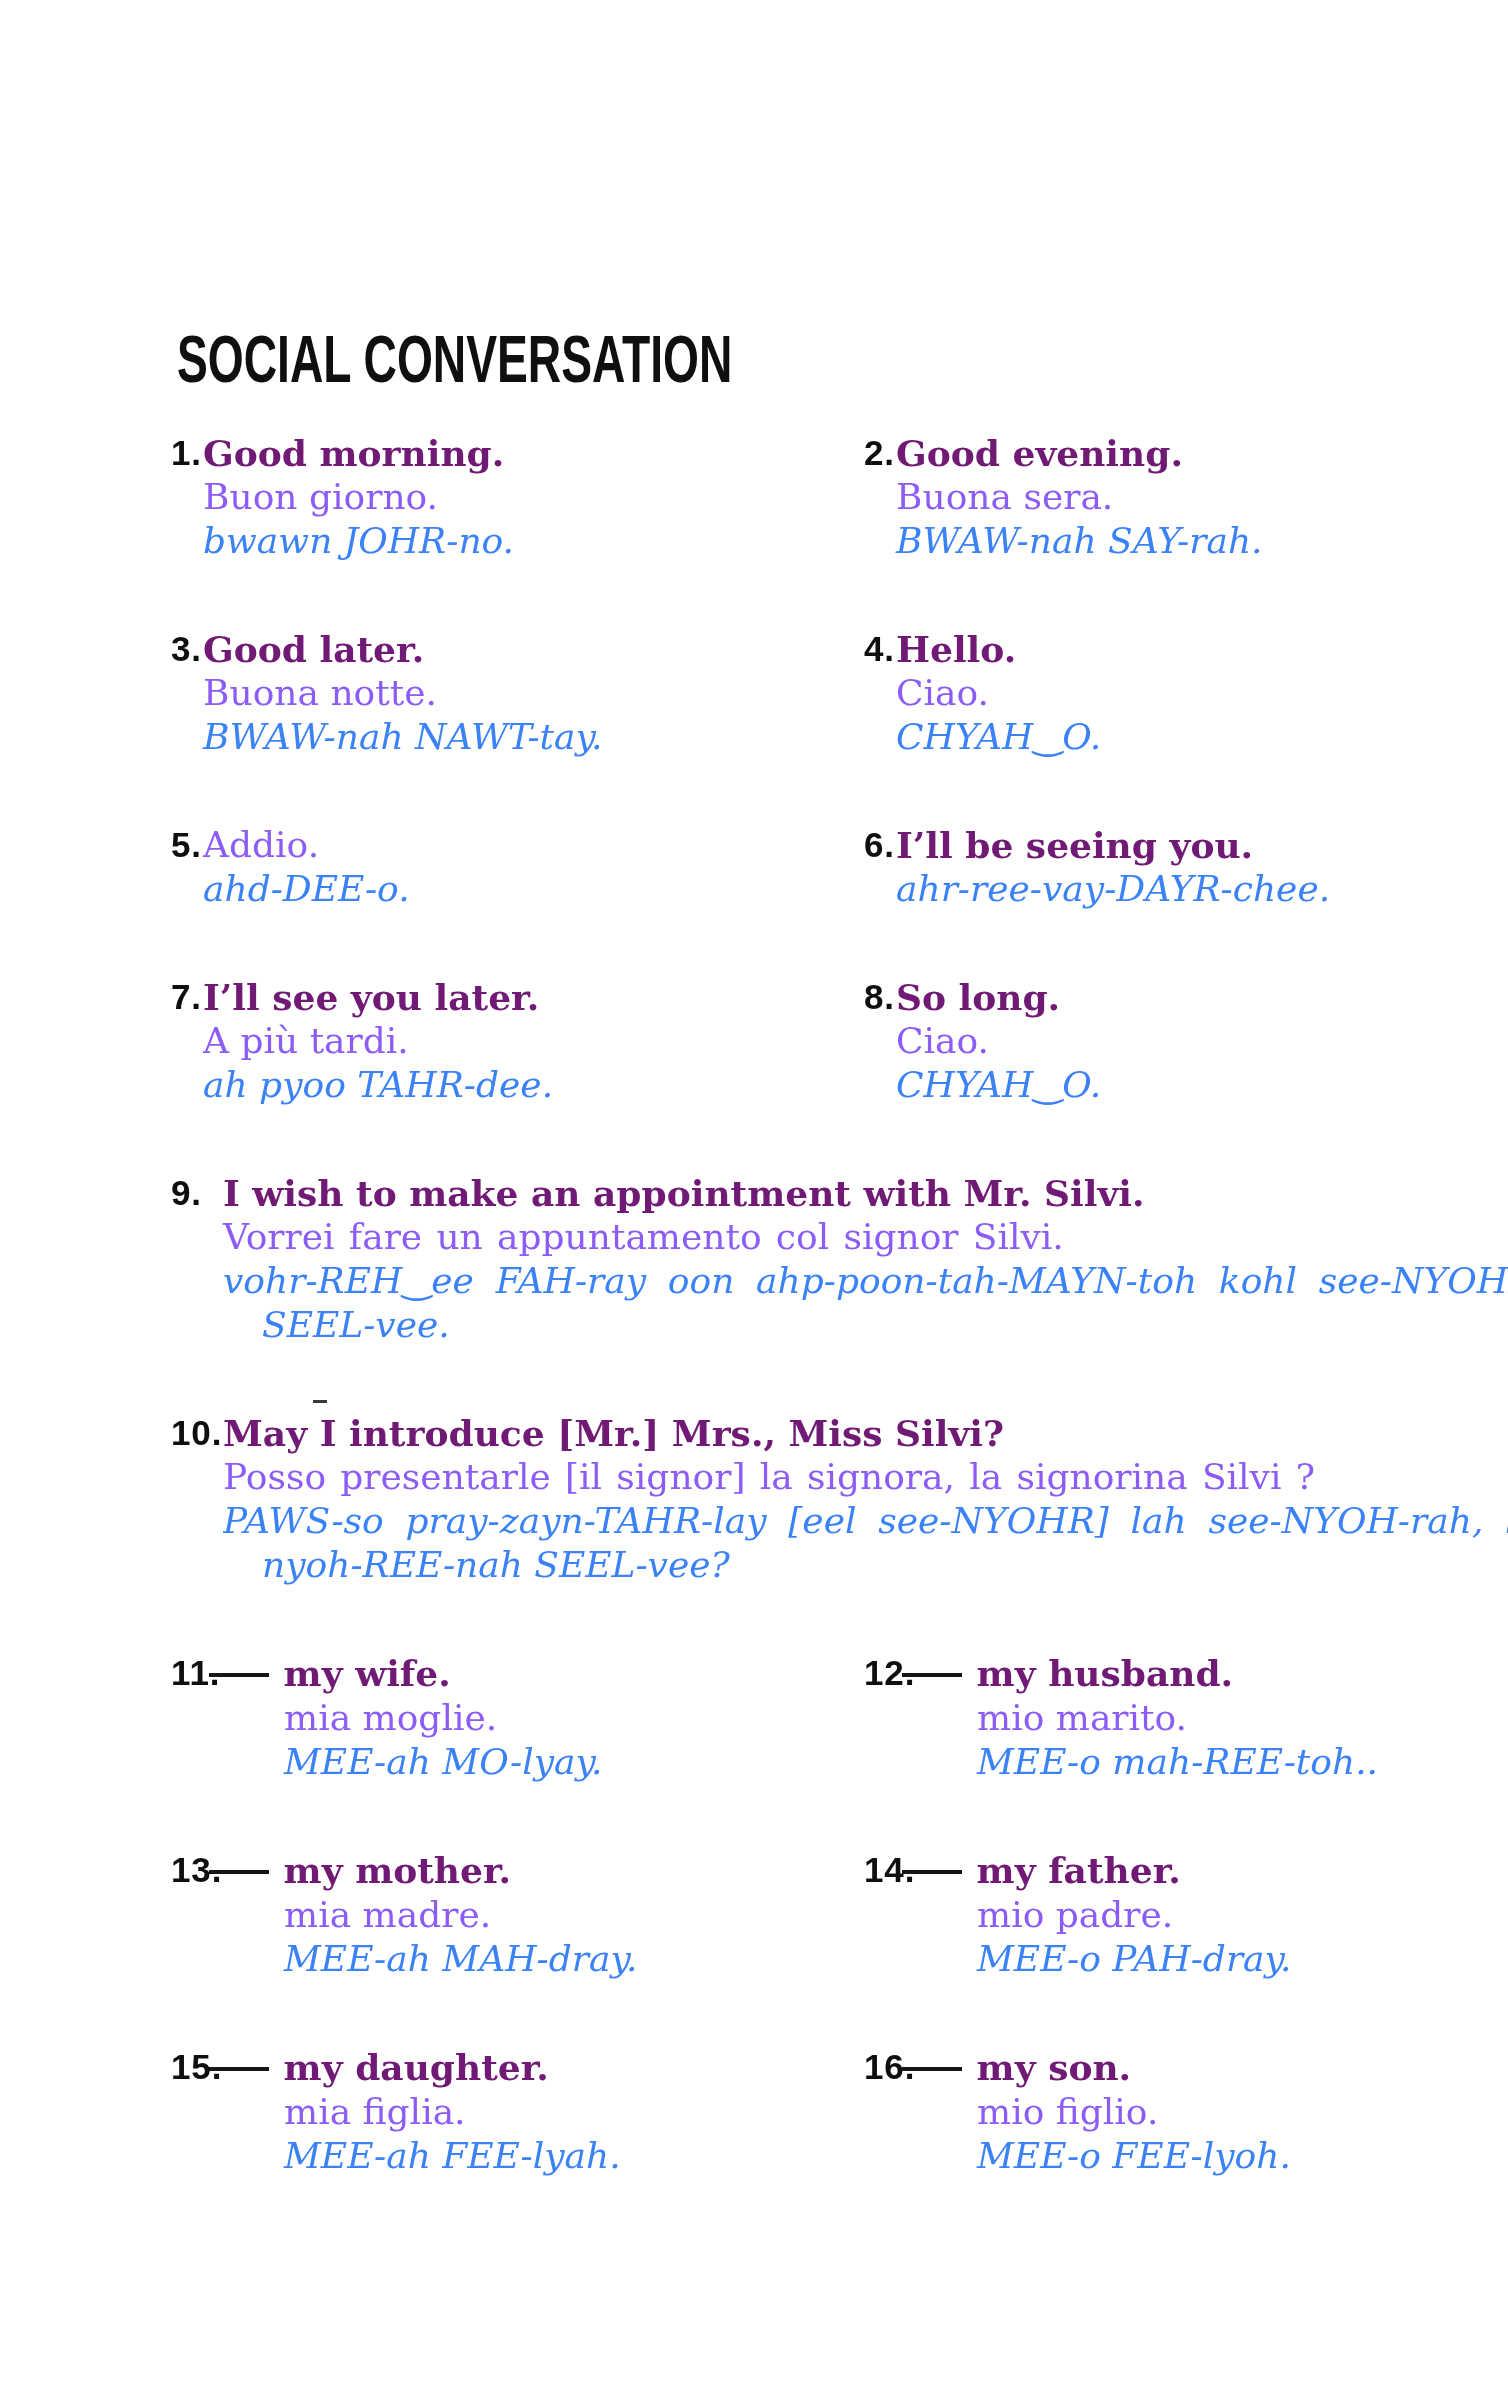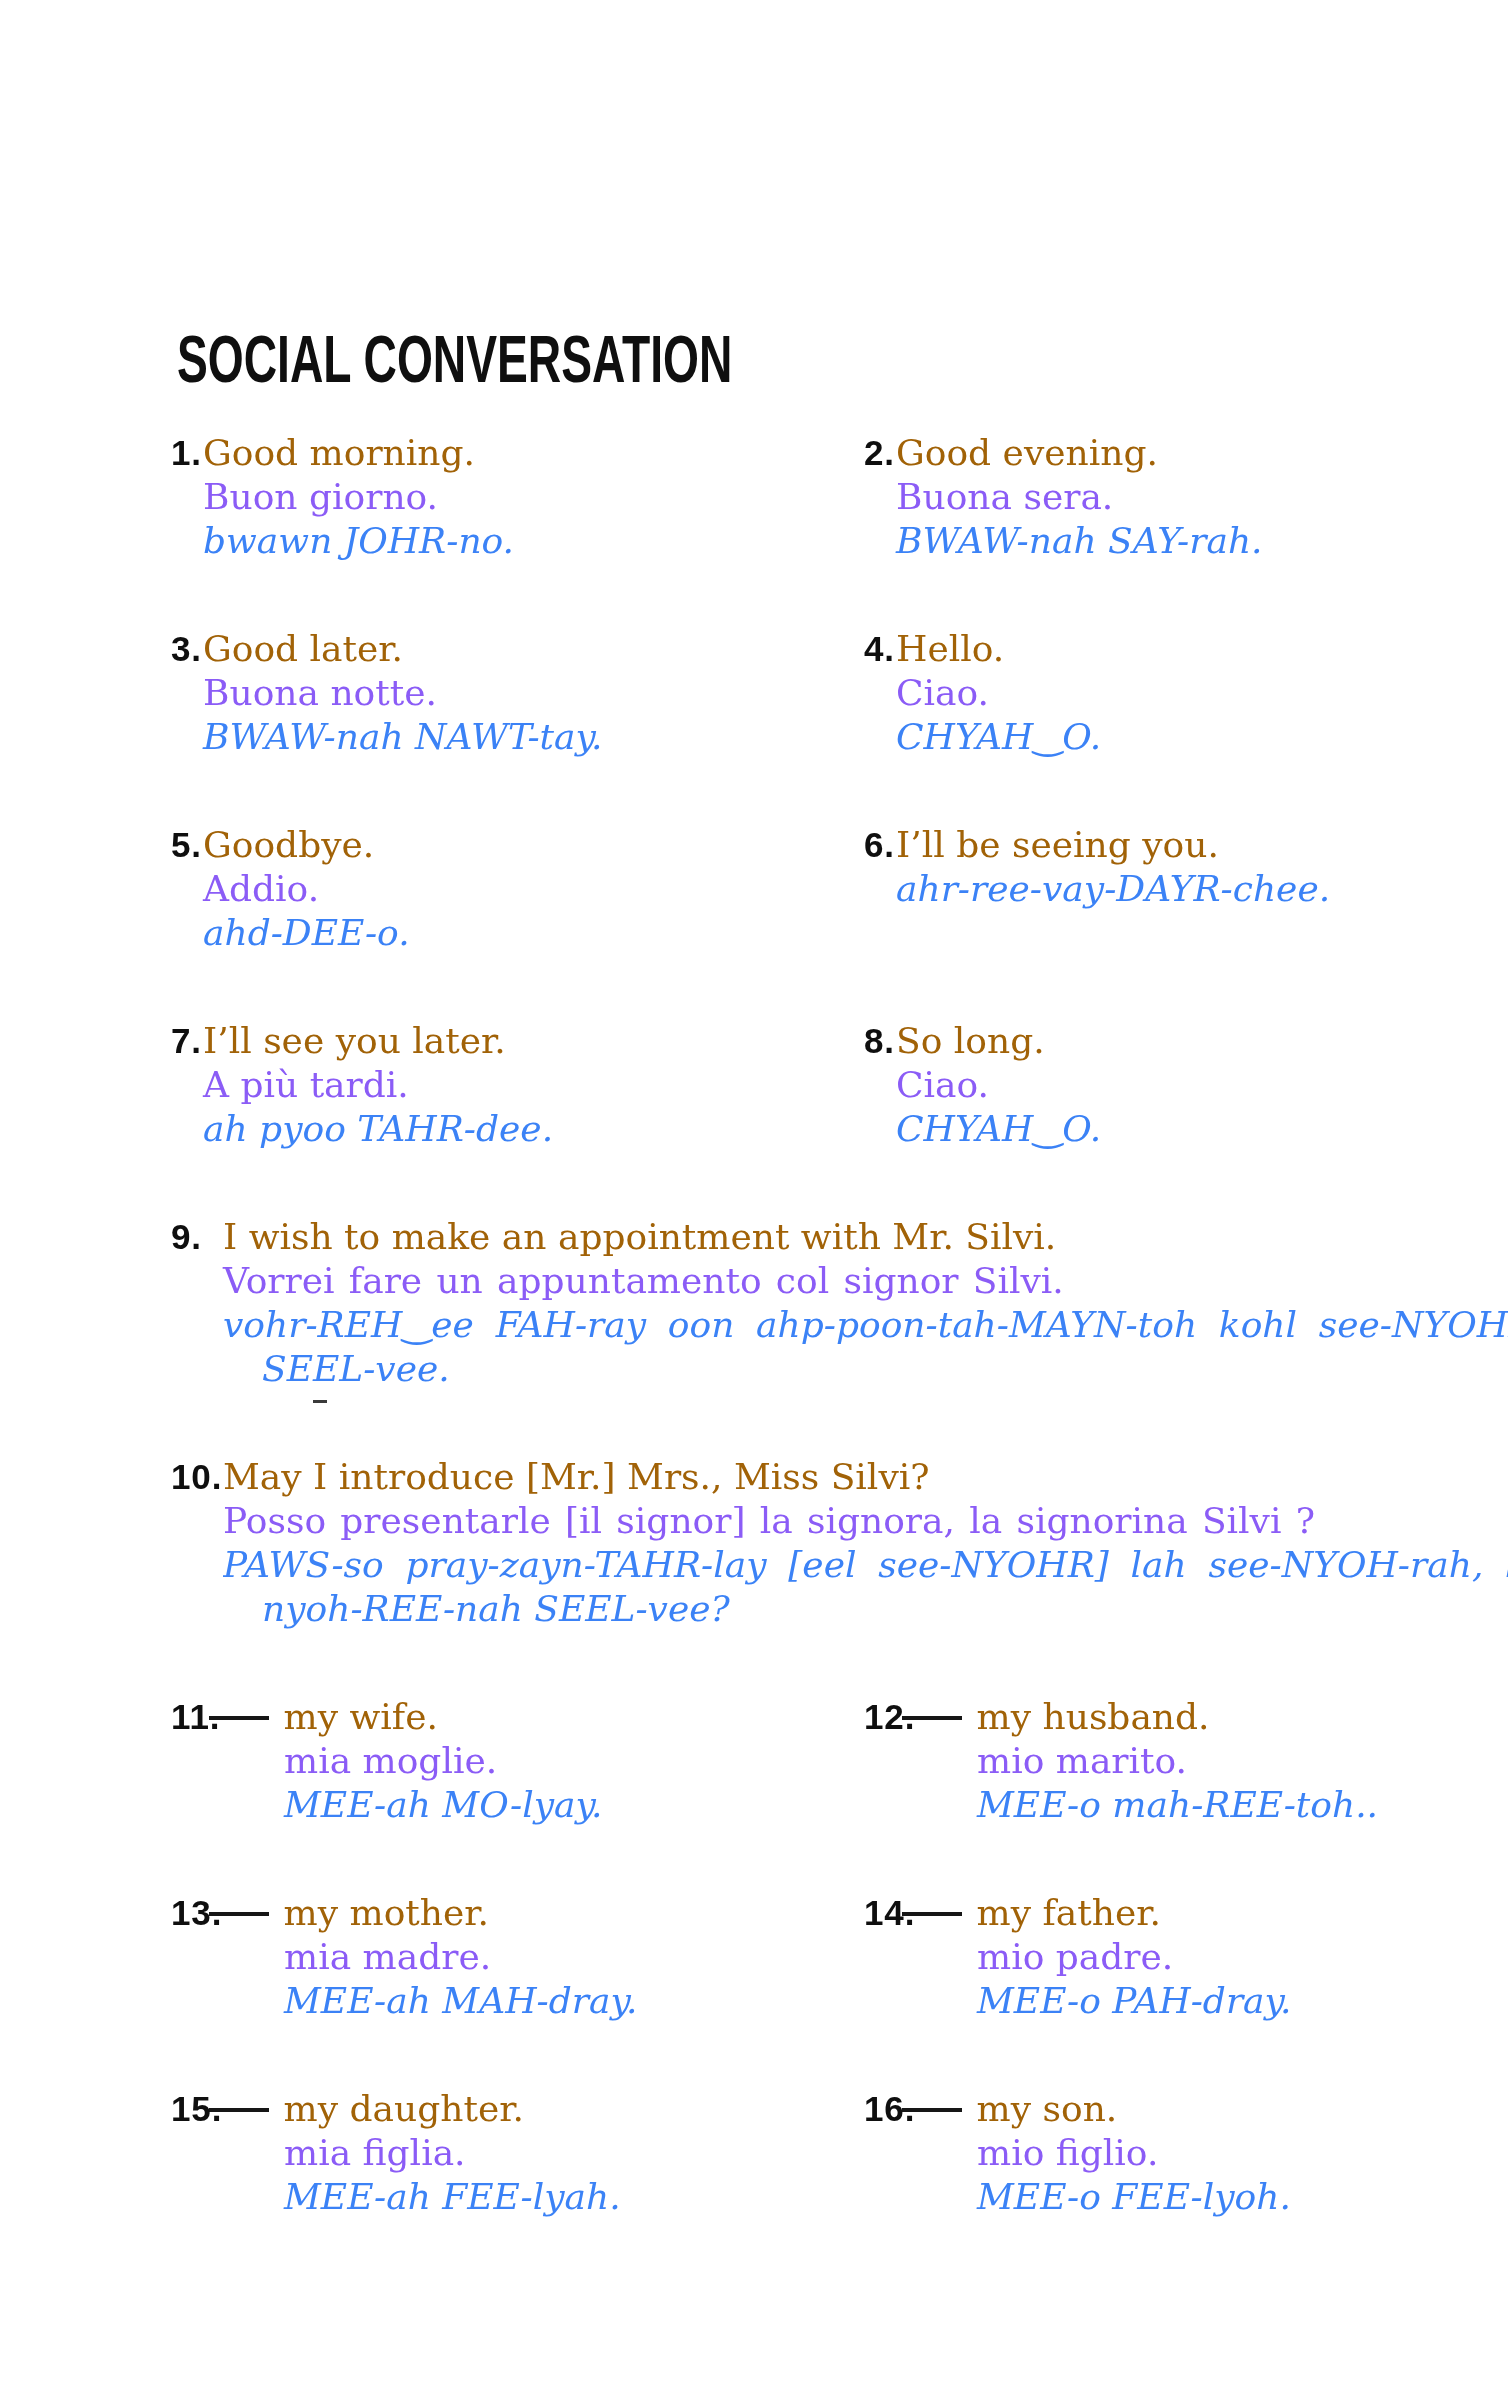--- a/index.html
+++ b/index.html
@@ -17,21 +17,21 @@
     transform:scaleX(0.70);transform-origin:left center;
     white-space:nowrap;color:#0f0f0f;
   }
   .row{display:grid;grid-template-columns:693px 1fr;margin:0 0 64px 0;}
   .entry{position:relative;padding-left:32px;font-size:36px;line-height:44px;}
   .entry .num{
     position:absolute;left:0;top:0;
     font-family:"Liberation Sans","DejaVu Sans",sans-serif;
     font-weight:bold;font-size:35px;line-height:44px;letter-spacing:0.9px;color:#0f0f0f;
   }
-  .en{font-weight:normal;color:#a16207;}
+  .en{font-weight:bold;color:#701a75;}
   .it{color:#8b5cf6;}
   .pron{font-style:italic;color:#3b82f6;}
   .wide{padding-left:52px;margin:0 0 64px 0;}
   .wide .cont{padding-left:39px;}
   .pron-wide{word-spacing:10.3px;white-space:nowrap;overflow:hidden;}
   .it-wide{word-spacing:2.8px;}
   .blank-entry .it,.blank-entry .pron{padding-left:81px;}
   .blank{
     display:inline-block;width:60px;height:3.7px;background:#161616;
     vertical-align:9.4px;margin:0 15px 0 5.6px;
@@ -71,21 +71,20 @@
       <span class="num">4.</span>
       <div class="en">Hello.</div>
       <div class="it">Ciao.</div>
       <div class="pron">CHYAH‿O.</div>
     </div>
   </div>
 
   <div class="row">
     <div class="entry">
       <span class="num">5.</span>
-      <div class="en">Goodbye.</div>
       <div class="it">Addio.</div>
       <div class="pron">ahd-DEE-o.</div>
     </div>
     <div class="entry">
       <span class="num">6.</span>
       <div class="en">I’ll be seeing you.</div>
       <div class="pron">ahr-ree-vay-DAYR-chee.</div>
     </div>
   </div>
 

